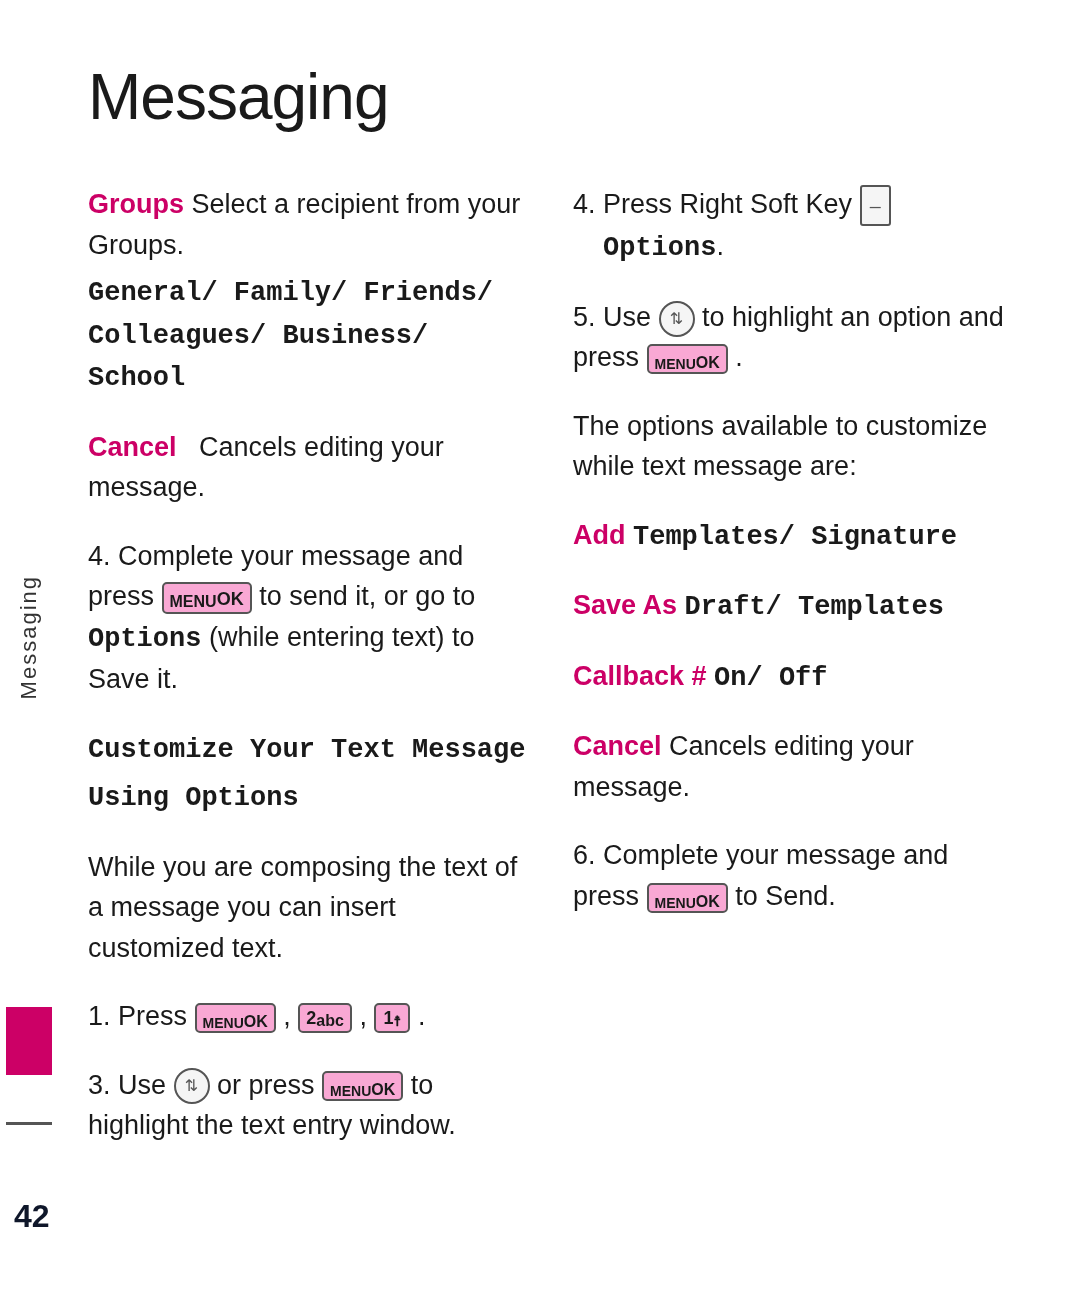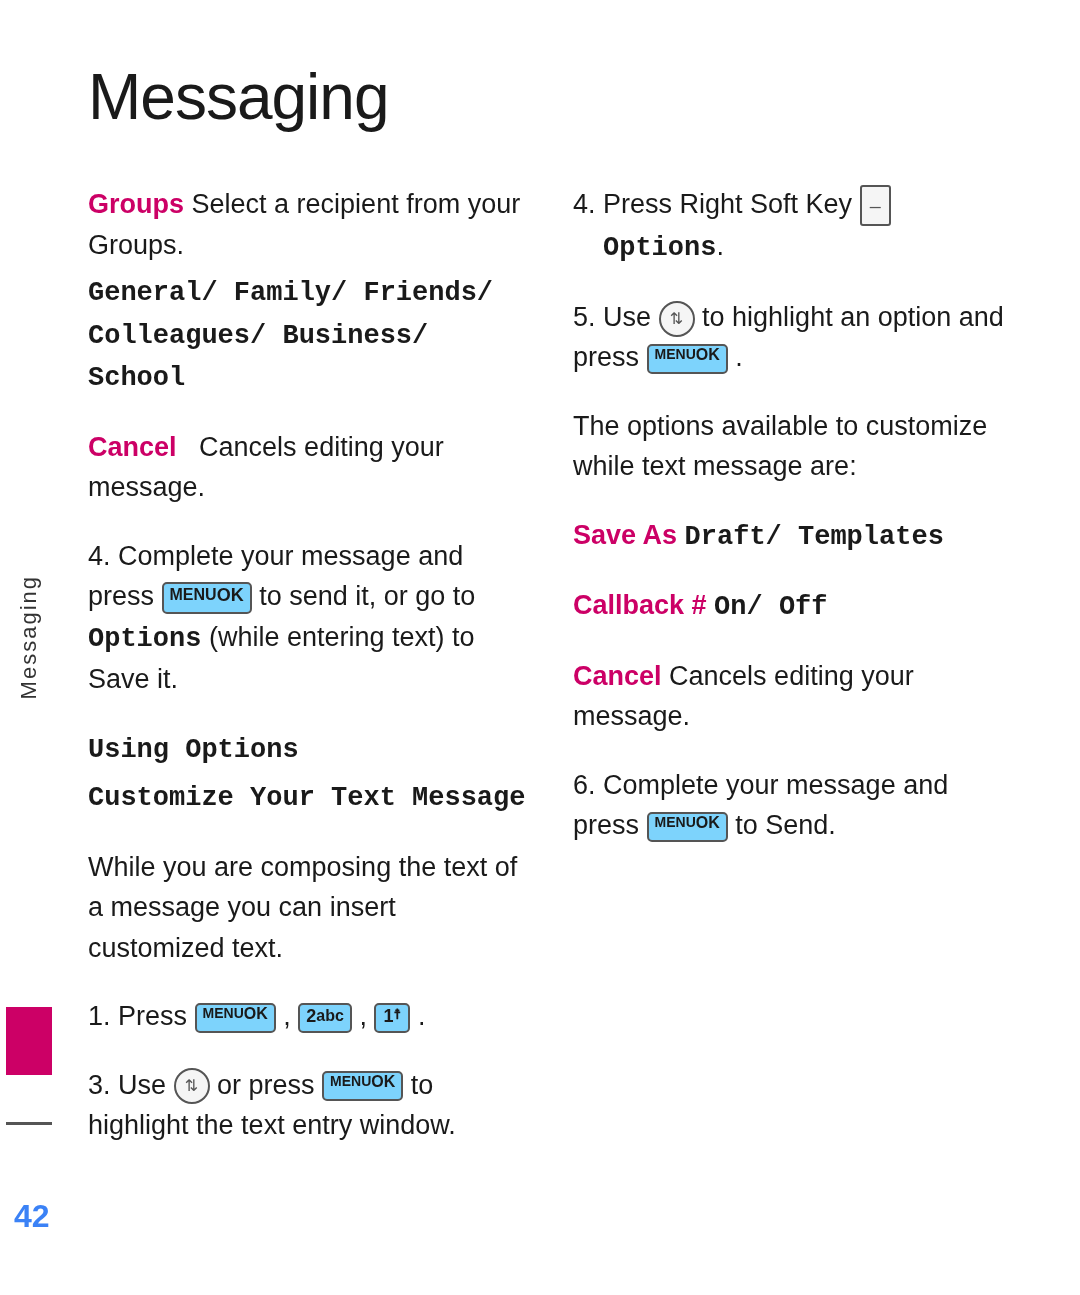--- a/index.html
+++ b/index.html
@@ -59,21 +59,21 @@
       bottom: 170px;
       left: 6px;
     }
 
     .page-number {
       position: absolute;
       bottom: 60px;
       left: 14px;
       font-size: 32px;
       font-weight: bold;
-      color: #3b82f6;
+      color: #0f172a;
     }
 
     
     .main-content {
       flex: 1;
       padding: 60px 60px 60px 30px;
       display: flex;
       flex-direction: column;
     }
 
@@ -118,29 +118,29 @@
       margin-bottom: 28px;
     }
 
     .indent {
       padding-left: 30px;
     }
 
     
     .key-btn {
       display: inline-flex;
-      align-items: flex-start;
+      align-items: flex-end;
       justify-content: center;
       border: 2px solid #555;
       border-radius: 5px;
       padding: 1px 6px;
       font-size: 22px;
       font-weight: bold;
       color: #1a1a1a;
-      background: #7dd3fc;
+      background: #f9a8d4;
       vertical-align: middle;
       line-height: 1.2;
       min-width: 36px;
       min-height: 30px;
     }
 
     .nav-key {
       display: inline-flex;
       align-items: center;
       justify-content: center;
@@ -215,24 +215,24 @@
                 <span style="font-size:16px">MENU</span>
                 <br>
                 <span style="font-size:18px">OK</span>
               </span>
             to send it, or go to <span class="bold">Options</span> (while entering text) to Save it.
           </p>
         </div>
 
         <div class="section-block">
           <p>
+            <span class="bold">Customize Your Text Message</span>
+          </p>
+          <p>
             <span class="bold">Using Options</span>
-          </p>
-          <p>
-            <span class="bold">Customize Your Text Message</span>
           </p>
         </div>
 
         <div class="section-block">
           <p>While you are composing the text of a message you can insert customized text.</p>
         </div>
 
         <div class="section-block">
           <p>
             1. Press
@@ -291,20 +291,26 @@
                 <span style="font-size:16px;display:block;line-height:1">OK</span>
               </span>
             .
           </p>
         </div>
 
         <div class="section-block">
           <p>The options available to customize while text message are:</p>
         </div>
 
+        <div class="section-block">
+          <p>
+            <span class="pink">Add</span>
+            <span class="bold"> Templates/ Signature</span>
+          </p>
+        </div>
 
         <div class="section-block">
           <p>
             <span class="pink">Save As</span>
             <span class="bold"> Draft/ Templates</span>
           </p>
         </div>
 
 
         <div class="section-block">

